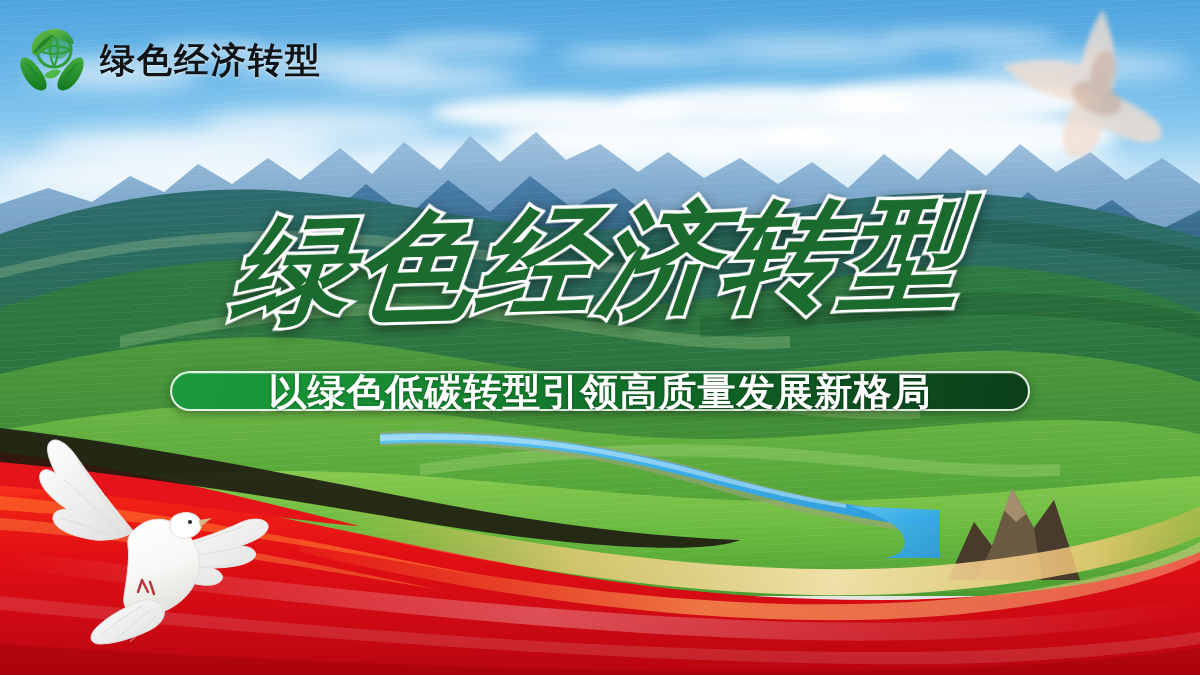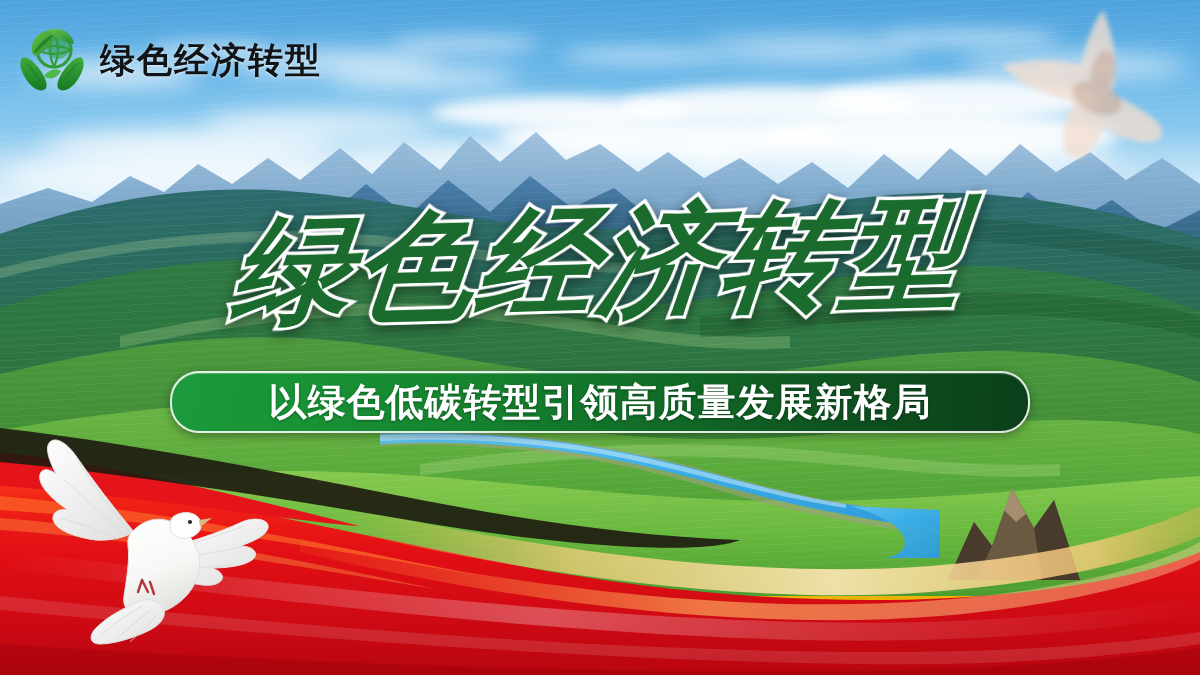--- a/index.html
+++ b/index.html
@@ -1,20 +1,20 @@
 <!DOCTYPE html>
 <html><head>
 <meta charset="utf-8">
 <style>
   html,body{margin:0;padding:0;background:#000;}
   *{box-sizing:border-box;}
   .stage{
     position:relative;width:1200px;height:675px;overflow:hidden;
     font-family:"Liberation Sans","DejaVu Sans",sans-serif;
-    background:#eab308;
+    background:#e5e5e5;
   }
 
   
   .sky{position:absolute;left:0;top:0;width:1200px;height:250px;
     background:linear-gradient(180deg,#4ea3dd 0%,#62b2e6 22%,#84c6ee 48%,#a9d8f3 72%,#cfe9f8 100%);}
   .sky-haze{position:absolute;left:0;top:130px;width:1200px;height:120px;
     background:linear-gradient(180deg,rgba(255,255,255,0) 0%,rgba(255,255,255,.55) 60%,rgba(255,255,255,.8) 100%);}
   .cloud{position:absolute;border-radius:50%;background:#ffffff;filter:blur(7px);opacity:.9;}
   .cloud.soft{filter:blur(12px);opacity:.72;}
   .cloud.thin{filter:blur(9px);opacity:.55;}
@@ -63,26 +63,26 @@
   }
   .brush-inner{
     position:absolute;
     font-family:"DejaVu Serif","Liberation Serif",serif;
     font-size:118px;font-weight:700;line-height:1;
     color:#1a6b2d;letter-spacing:4px;white-space:nowrap;font-style:italic;
     transform:skewX(-7deg) rotate(-1.6deg);
   }
 
   
-  .pill{position:absolute;left:170px;top:371px;width:860px;height:62px;z-index:36;
+  .pill{position:absolute;left:170px;top:371px;width:860px;height:40px;z-index:36;
     border-radius:29px;
     background:linear-gradient(95deg,#1c9a3d 0%,#189235 16%,#15822f 36%,#116a27 58%,#0e5220 78%,#0b3f19 100%);
     border:2.5px solid rgba(255,255,255,.88);
     box-shadow:0 3px 10px rgba(0,0,0,.35), inset 0 1px 0 rgba(255,255,255,.25);
-    display:flex;align-items:center;justify-content:center;}
+    display:flex;justify-content:center;}
   .pill-text{font-size:38px;font-weight:700;color:#ffffff;letter-spacing:1px;
     line-height:1;white-space:nowrap;text-shadow:0 1px 3px rgba(0,0,0,.35);}
 
   
   .petal{position:absolute;background:#8fbf3f;border-radius:60% 10% 60% 10%;opacity:.85;}
 </style>
 </head>
 <body>
 
 <div class="stage">

